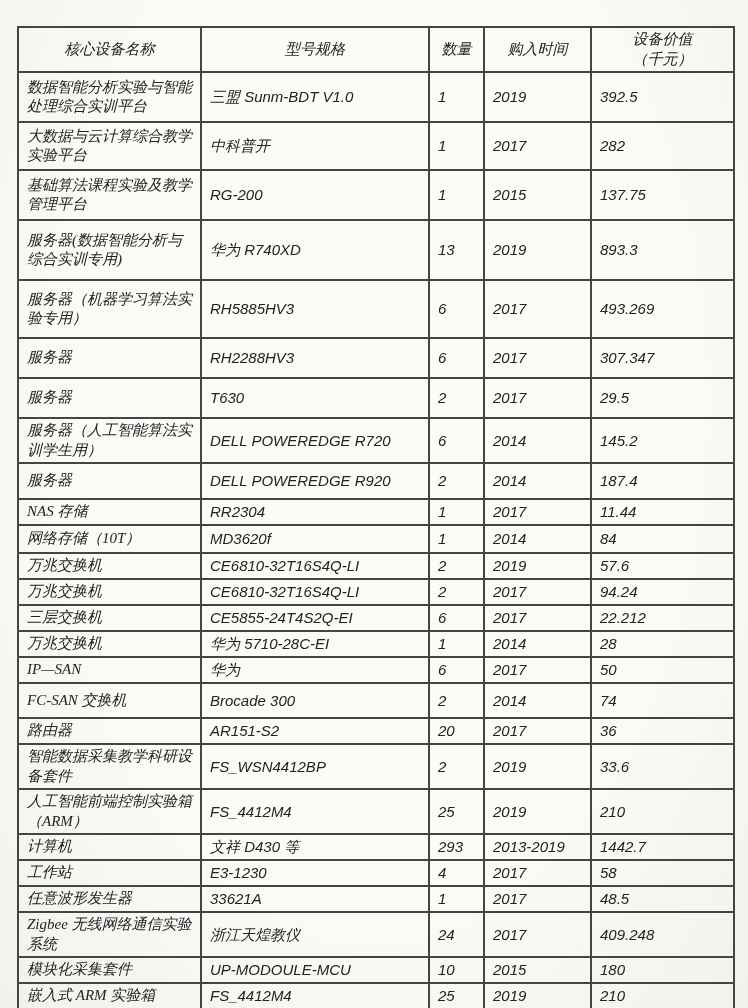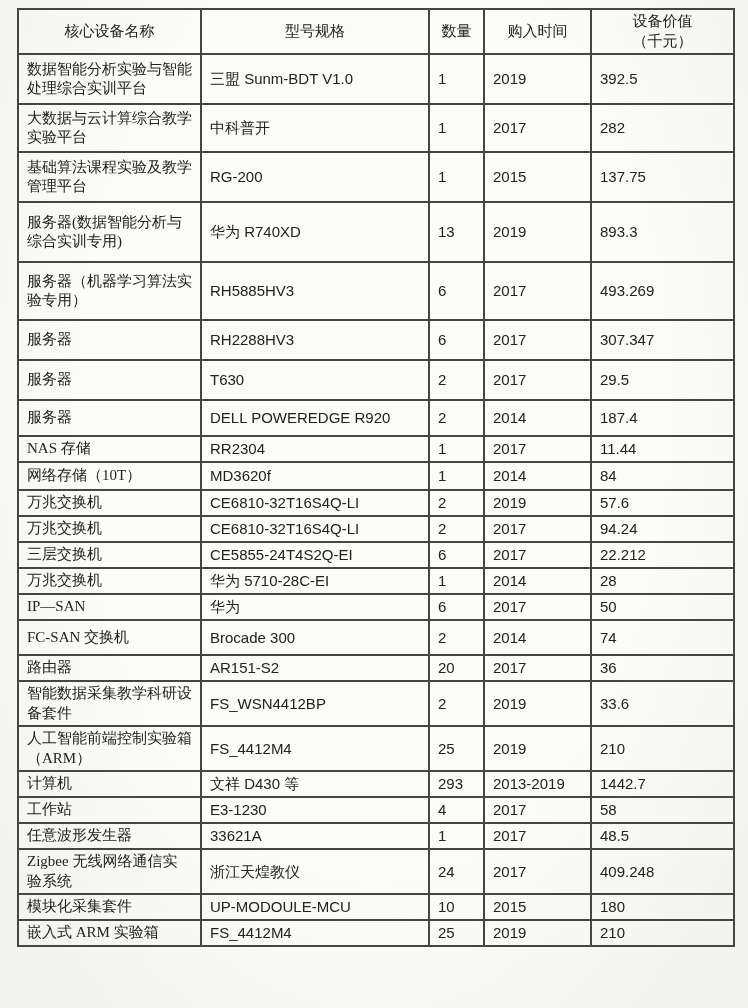--- a/index.html
+++ b/index.html
@@ -15,24 +15,25 @@
     font-family: "Liberation Sans", "DejaVu Sans", sans-serif;
     color: #222222;
   }
   .doc-page {
     position: absolute;
     inset: 0;
   }
   table.equip-table {
     position: absolute;
     left: 17px;
-    top: 8px;
+    top: 26px;
     width: 716px;
     border-collapse: collapse;
     table-layout: fixed;
+    font-style: italic;
   }
   .equip-table th,
   .equip-table td {
     border: 2px solid #454545;
     padding: 2px 8px;
     font-size: 15px;
     font-weight: 400;
     line-height: 1.3;
     vertical-align: middle;
     overflow: hidden;
@@ -116,20 +117,27 @@
           <td class="col-3">2017</td>
           <td class="col-4">307.347</td>
         </tr>
         <tr style="height: 40px;">
           <td class="col-0">服务器</td>
           <td class="col-1">T630</td>
           <td class="col-2">2</td>
           <td class="col-3">2017</td>
           <td class="col-4">29.5</td>
         </tr>
+        <tr style="height: 44px;">
+          <td class="col-0">服务器（人工智能算法实训学生用）</td>
+          <td class="col-1">DELL POWEREDGE R720</td>
+          <td class="col-2">6</td>
+          <td class="col-3">2014</td>
+          <td class="col-4">145.2</td>
+        </tr>
         <tr style="height: 36px;">
           <td class="col-0">服务器</td>
           <td class="col-1">DELL POWEREDGE R920</td>
           <td class="col-2">2</td>
           <td class="col-3">2014</td>
           <td class="col-4">187.4</td>
         </tr>
         <tr style="height: 26px; padding-left: 32px;">
           <td class="col-0">NAS 存储</td>
           <td class="col-1">RR2304</td>

